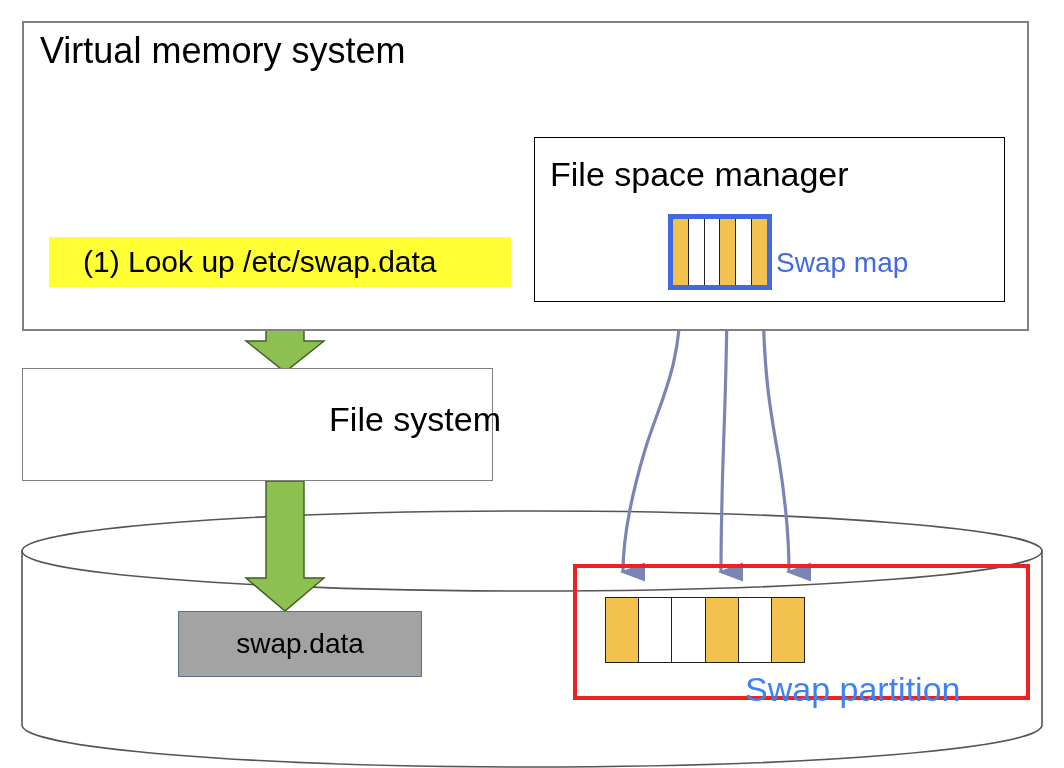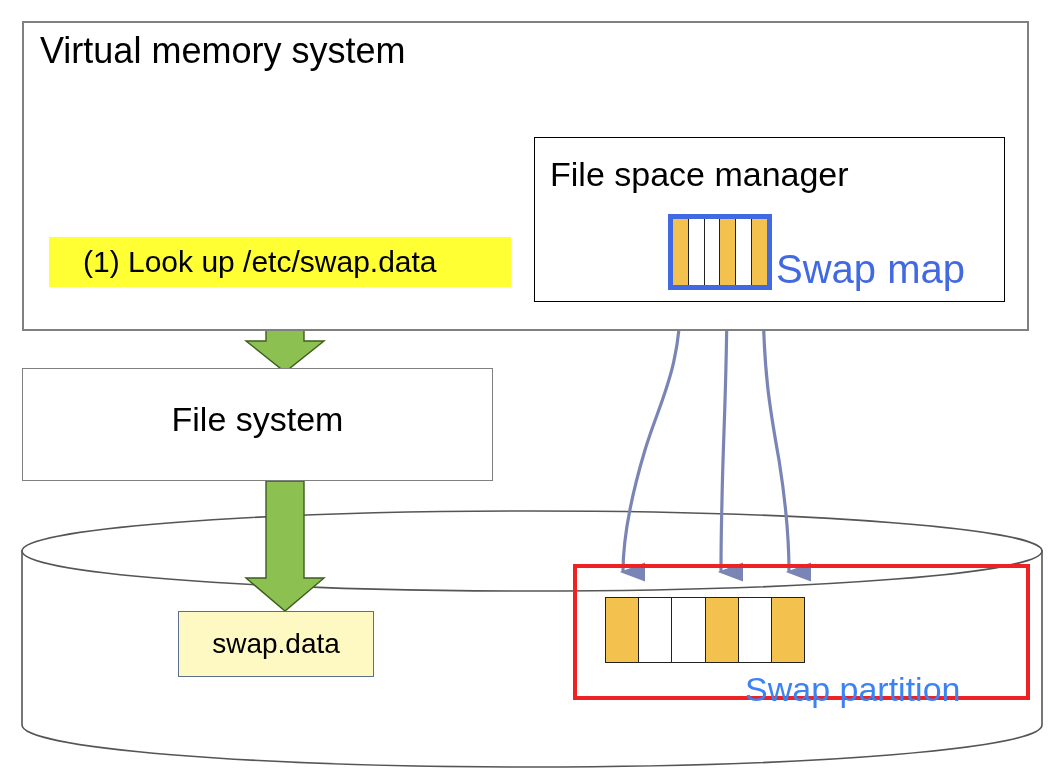--- a/index.html
+++ b/index.html
@@ -83,46 +83,46 @@
     flex: 1 1 0;
     border-right: 1.5px solid #222222;
     box-sizing: border-box;
   }
   #swap-map .cell:last-child { border-right: none; }
   .cell.used { background: #f2c14e; }
   .cell.free { background: #ffffff; }
 
   #swap-map-label {
     left: 776px; top: 247px;
-    font-size: 40px;
+    font-size: 28px;
     color: #4169e1;
     white-space: nowrap;
   }
 
   
   #fs-box {
     left: 22px; top: 368px;
     width: 471px; height: 113px;
     border: 1.5px solid #808080;
     background: #ffffff;
     box-sizing: border-box;
   }
   #fs-title {
-    left: 22px; top: 400px;
+    left: 30px; top: 400px;
     width: 471px;
-    text-align: center;
+    text-align: right;
     font-size: 34px;
     color: #000000;
   }
 
   
   #swapdata-box {
     left: 178px; top: 611px;
-    width: 196px; height: 66px;
-    background: #fef9c3;
+    width: 244px; height: 66px;
+    background: #a3a3a3;
     border: 1px solid #5a6f8c;
     box-sizing: border-box;
     display: flex;
     align-items: center;
     justify-content: center;
     font-size: 28px;
     color: #000000;
   }
 
   

